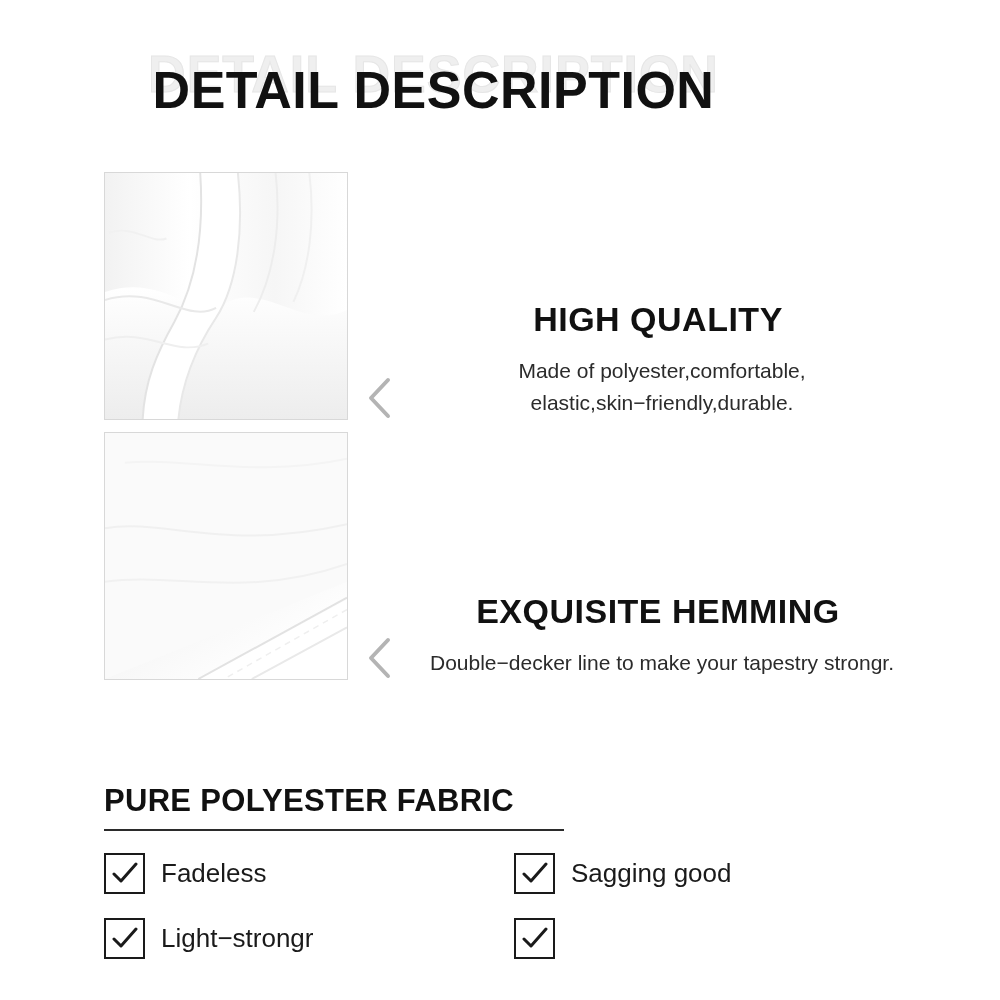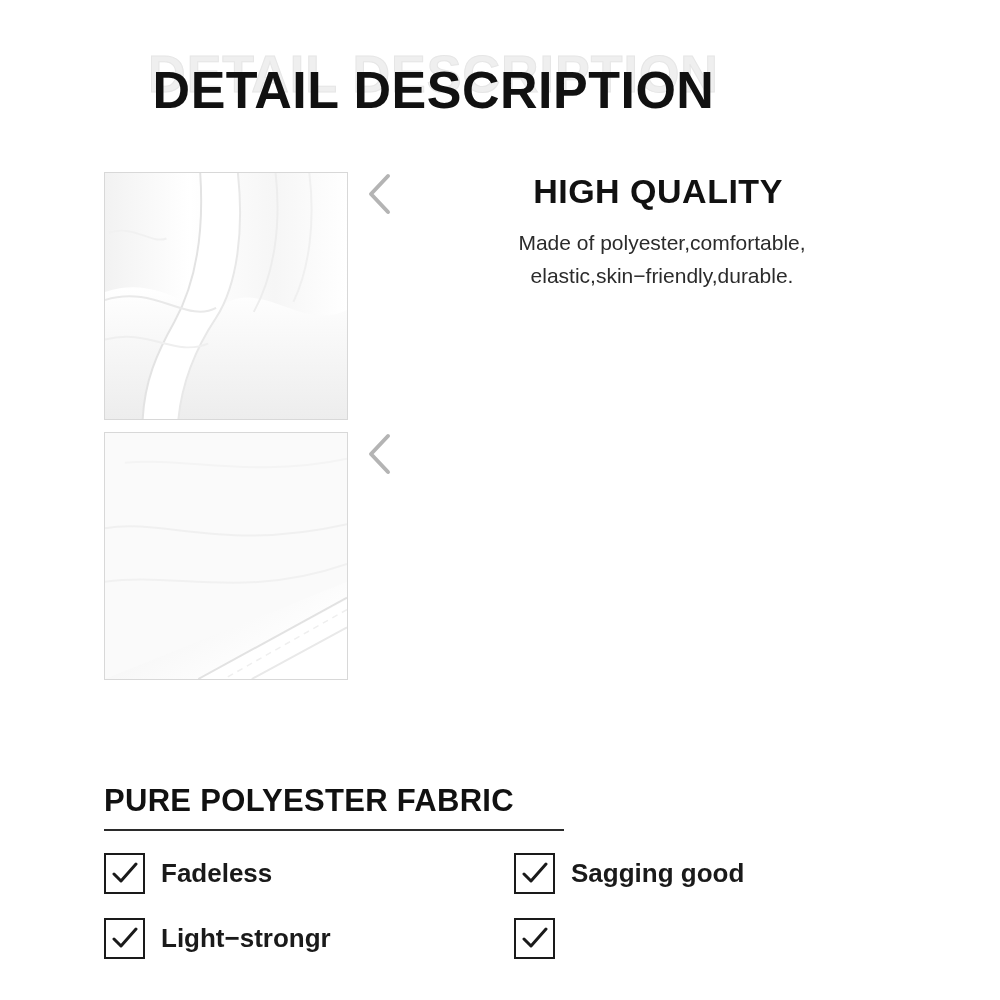--- a/index.html
+++ b/index.html
@@ -47,21 +47,21 @@
     font-weight: 700;
     letter-spacing: 0.5px;
     color: #111111;
     white-space: nowrap;
   }
 
   
   .feature-row {
     position: absolute;
     display: flex;
-    align-items: flex-start;
+    align-items: flex-end;
   }
   #row-quality { left: 104px; top: 172px; }
   #row-hemming { left: 104px; top: 432px; }
 
   .photo {
     width: 244px;
     height: 248px;
     border: 1px solid #d8d8d8;
     box-sizing: border-box;
     position: relative;
@@ -141,21 +141,21 @@
     flex: none;
     display: flex;
     align-items: center;
     justify-content: center;
   }
   .checkbox svg { display: block; }
   .check-label {
     margin-left: 16px;
     font-size: 26px;
     color: #1a1a1a;
-    font-weight: 700;
+    font-weight: 400;
     white-space: nowrap;
   }
 </style>
 </head>
 <body>
 
 <div class="header-wrap">
   <div class="ghost-title">DETAIL DESCRIPTION</div>
   <div class="main-title">DETAIL DESCRIPTION</div>
 </div>
@@ -223,20 +223,24 @@
       <path d="M20,30 C80,24 150,46 244,26" fill="none" stroke="#f4f4f4" stroke-width="2"></path>
     </svg>
   </div>
 
   <div class="arrow">
     <svg width="26" height="44" viewBox="0 0 26 44">
       <polyline points="22,4 5,22 22,40" fill="none" stroke="#b4b4b4" stroke-width="4" stroke-linecap="round" stroke-linejoin="round"></polyline>
     </svg>
   </div>
 
+  <div class="feature-text">
+    <div class="feature-title narrow">EXQUISITE HEMMING</div>
+    <div class="feature-desc">Double−decker line to make your tapestry strongr.</div>
+  </div>
 </div>
 
 <div class="bottom">
   <div class="bottom-title">PURE POLYESTER FABRIC</div>
   <div class="divider"></div>
 
   <div class="check-grid">
 
     <div class="check-item">
       <span class="checkbox">

